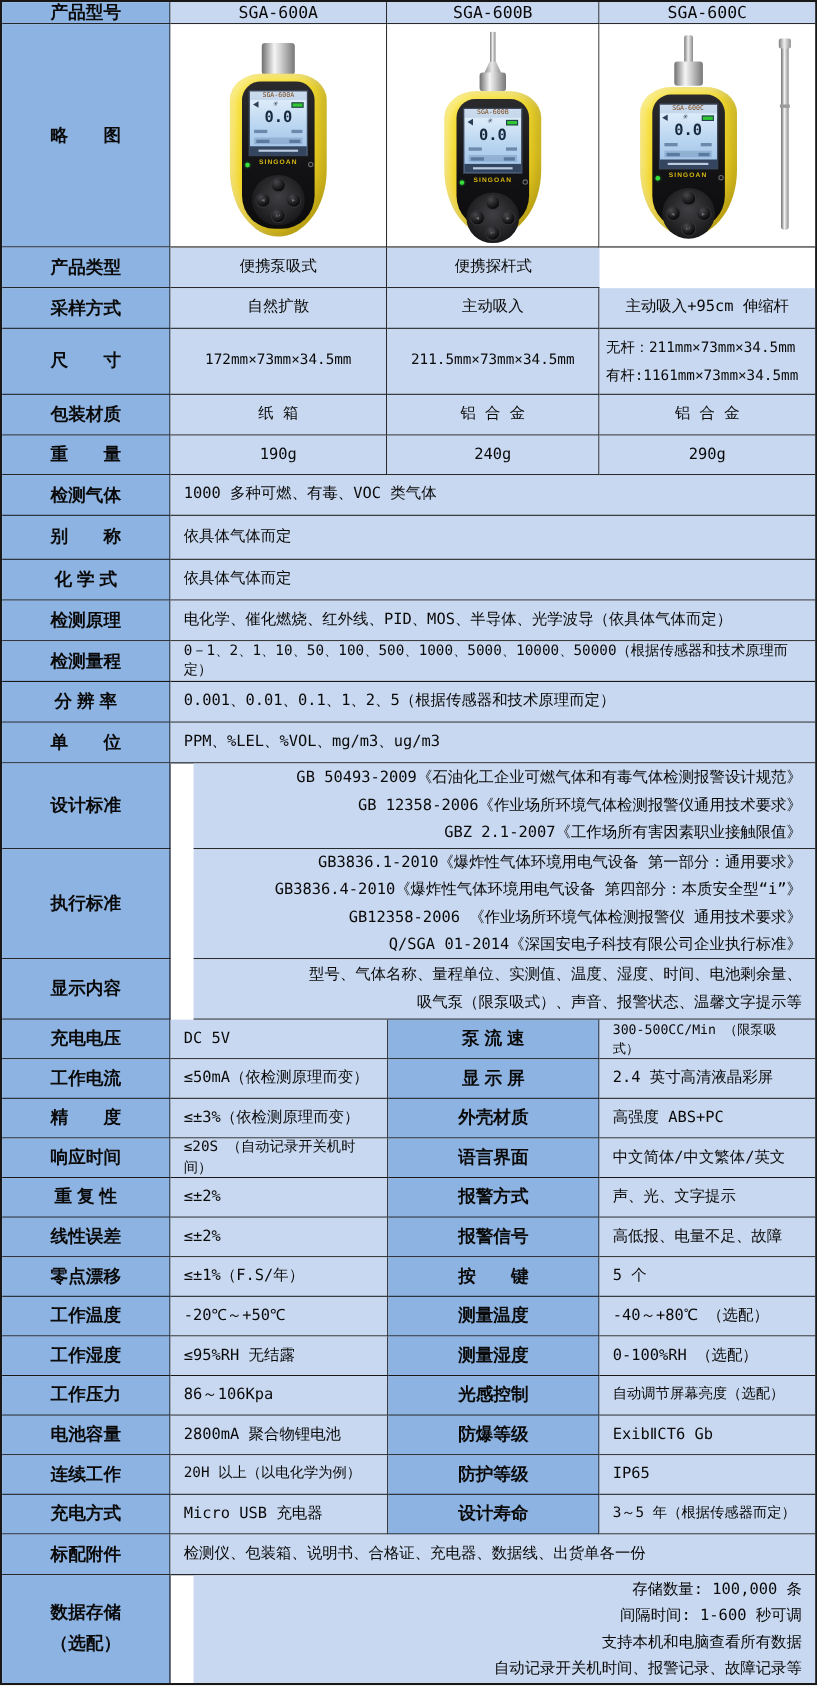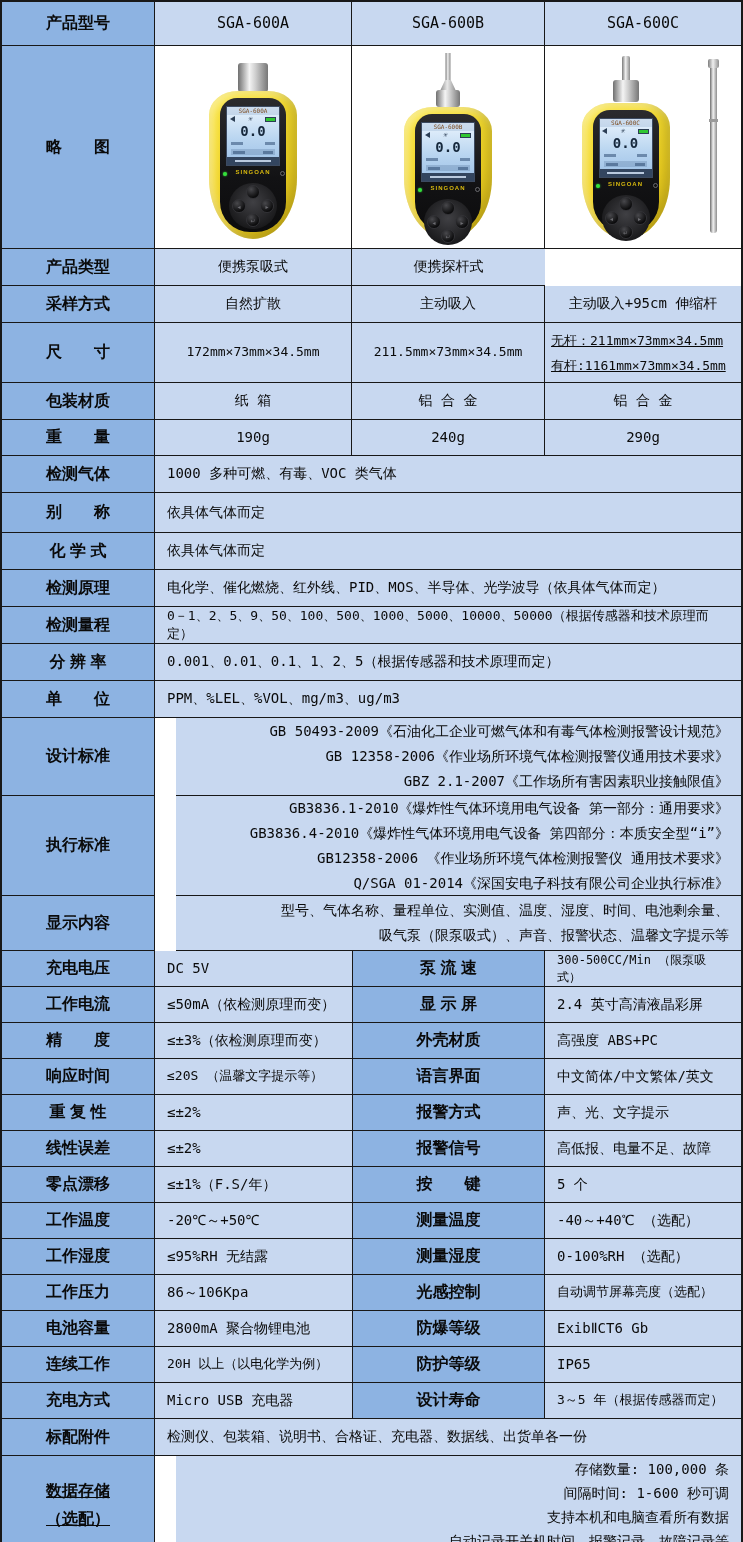--- a/index.html
+++ b/index.html
@@ -14,26 +14,26 @@
 
   .cell { border-right:1px solid #181818; border-bottom:1px solid #181818; display:flex; align-items:center; overflow:hidden; }
   .row .cell:last-child { border-right:none; }
   .row:last-child .cell { border-bottom:none; }
 
   .lc { background:#8DB3E2; justify-content:center; font-weight:bold; font-size:16px; text-align:center; }
   .vc { background:#C8D8F0; font-size:14px; font-family:"DejaVu Sans Mono","Liberation Sans",sans-serif; padding:0 12px; line-height:1.4; }
   .vc.center { justify-content:center; padding:0 4px; text-align:center; }
   .wc { background:#ffffff; justify-content:center; }
   .hdr { font-size:15px; }
-  .prelines { white-space:pre-line;text-decoration:underline; }
+  .prelines { white-space:pre-line; }
   .lines { flex-direction:column; align-items:flex-end; justify-content:center;margin-left:21px; }
   .lines > div { line-height:25px; white-space:nowrap; }
   .st .lines > div { line-height:25px; }
 
-  .h34{height:44px} .h203{height:203px} .h37{height:37px} .h60{height:60px}
+  .h34{height:20px} .h203{height:203px} .h37{height:37px} .h60{height:60px}
   .h36{height:36px} .h40{height:40px} .h78{height:78px} .h100{height:100px}
   .h55{height:55px} .h98{height:98px}
   .specrow{height:36px}
 
   
   .devcell { position:relative; }
   .device { position:relative; width:112px; height:188px; --off:38px; }
   .device.b { --off:54px; }
   .device.c { --off:50px; }
 
@@ -288,21 +288,21 @@
   <div class="row g2 h37">
     <div class="cell lc">化 学 式</div>
     <div class="cell vc">依具体气体而定</div>
   </div>
   <div class="row g2 h37">
     <div class="cell lc">检测原理</div>
     <div class="cell vc">电化学、催化燃烧、红外线、PID、MOS、半导体、光学波导（依具体气体而定）</div>
   </div>
   <div class="row g2 h37">
     <div class="cell lc">检测量程</div>
-    <div class="cell vc" style="font-size:13px">0－1、2、5、9、50、100、500、1000、5000、10000、50000（根据传感器和技术原理而定）</div>
+    <div class="cell vc" style="font-size:13px">0－1、2、1、10、50、100、500、1000、5000、10000、50000（根据传感器和技术原理而定）</div>
   </div>
   <div class="row g2 h37">
     <div class="cell lc">分 辨 率</div>
     <div class="cell vc">0.001、0.01、0.1、1、2、5（根据传感器和技术原理而定）</div>
   </div>
   <div class="row g2 h37">
     <div class="cell lc">单　　位</div>
     <div class="cell vc">PPM、%LEL、%VOL、mg/m3、ug/m3</div>
   </div>
 
@@ -345,21 +345,21 @@
     <div class="cell vc">2.4 英寸高清液晶彩屏</div>
   </div>
   <div class="row g4b specrow">
     <div class="cell lc">精　　度</div>
     <div class="cell vc">≤±3%（依检测原理而变）</div>
     <div class="cell lc">外壳材质</div>
     <div class="cell vc">高强度 ABS+PC</div>
   </div>
   <div class="row g4b specrow">
     <div class="cell lc">响应时间</div>
-    <div class="cell vc" style="font-size:13px">≤20S （温馨文字提示等）</div>
+    <div class="cell vc" style="font-size:13px">≤20S （自动记录开关机时间）</div>
     <div class="cell lc">语言界面</div>
     <div class="cell vc">中文简体/中文繁体/英文</div>
   </div>
   <div class="row g4b specrow">
     <div class="cell lc">重 复 性</div>
     <div class="cell vc">≤±2%</div>
     <div class="cell lc">报警方式</div>
     <div class="cell vc">声、光、文字提示</div>
   </div>
   <div class="row g4b specrow">
@@ -371,21 +371,21 @@
   <div class="row g4b specrow">
     <div class="cell lc">零点漂移</div>
     <div class="cell vc">≤±1%（F.S/年）</div>
     <div class="cell lc">按　　键</div>
     <div class="cell vc">5 个</div>
   </div>
   <div class="row g4b specrow">
     <div class="cell lc">工作温度</div>
     <div class="cell vc">-20℃～+50℃</div>
     <div class="cell lc">测量温度</div>
-    <div class="cell vc">-40～+40℃ （选配）</div>
+    <div class="cell vc">-40～+80℃ （选配）</div>
   </div>
   <div class="row g4b specrow">
     <div class="cell lc">工作湿度</div>
     <div class="cell vc">≤95%RH 无结露</div>
     <div class="cell lc">测量湿度</div>
     <div class="cell vc">0-100%RH （选配）</div>
   </div>
   <div class="row g4b specrow">
     <div class="cell lc">工作压力</div>
     <div class="cell vc">86～106Kpa</div>

